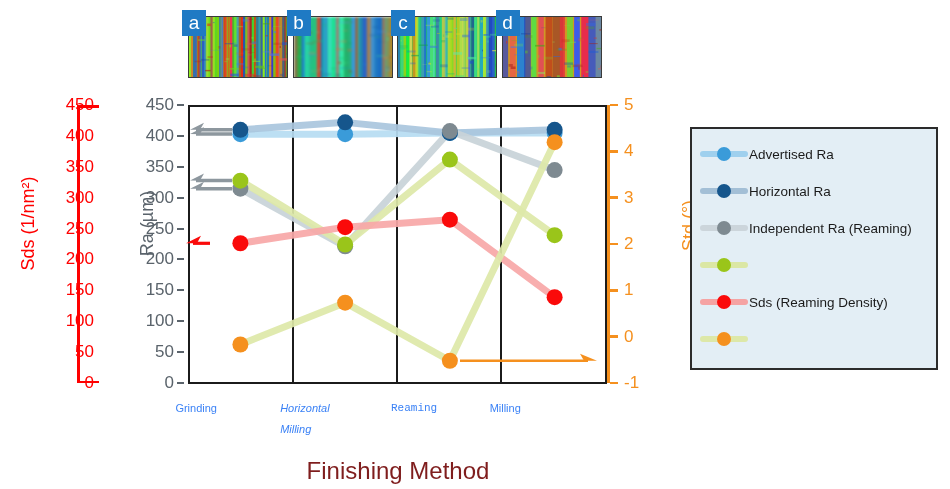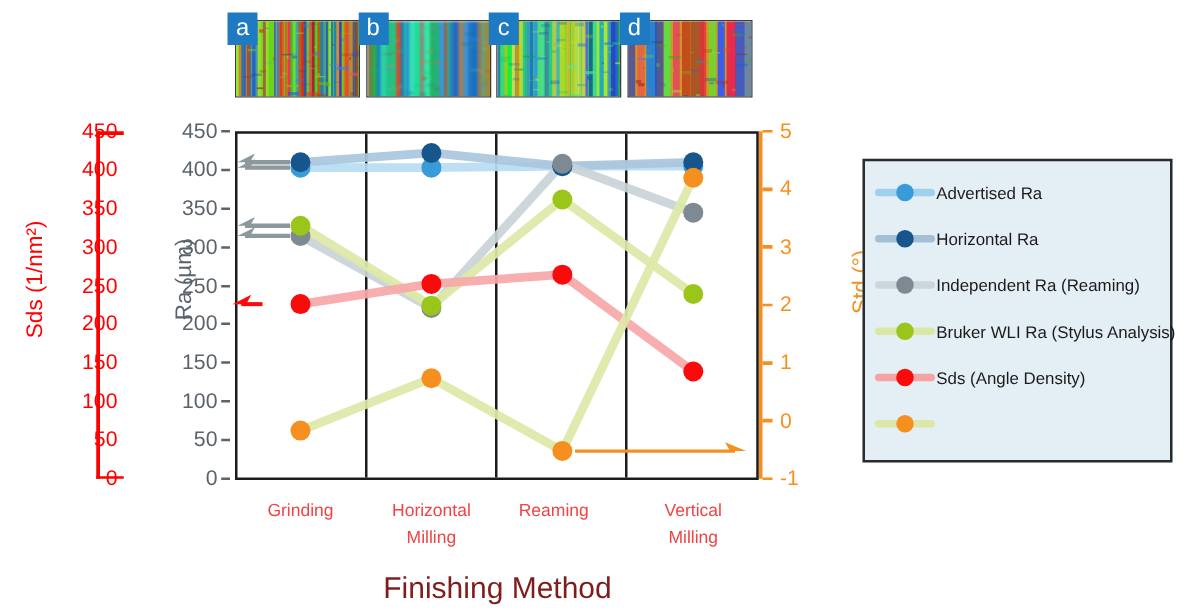--- a/index.html
+++ b/index.html
@@ -46,22 +46,22 @@
   #plot-svg{position:absolute;left:188px;top:105px;width:419px;height:279px;overflow:visible;}
 
   
   .thumb{position:absolute;top:16px;width:100px;height:62px;
          border:1.5px solid #3a3a3a;box-sizing:border-box;overflow:hidden;}
   .thumb-tag{position:absolute;left:-2px;top:-2px;width:24px;height:26px;
              background:#1f7ac4;color:#fff;font-size:19px;line-height:26px;
              text-align:center;z-index:4;}
 
   
-  .xtick{position:absolute;top:398px;width:130px;text-align:center;
-         color:#ef4444;font-size:14px;line-height:21px;}
+  .xtick{position:absolute;top:398px;width:130px;
+         color:#3b82f6;font-size:11px;line-height:21px;}
   #x-axis-title{position:absolute;left:248px;top:457px;width:300px;text-align:center;
                 color:#7f1d1d;font-size:24px;}
 
   
   #legend{left:690px;top:127px;width:248px;height:243px;
           background:#e3eef5;border:2px solid #2b2b2b;box-sizing:border-box;}
   .legend-row{position:absolute;left:8px;height:22px;display:flex;align-items:center;}
   .legend-swatch{position:relative;width:48px;height:22px;flex:0 0 48px;}
   .legend-bar{position:absolute;left:0;top:8px;width:48px;height:6px;border-radius:3px;}
   .legend-dot{position:absolute;left:17px;top:4px;width:14px;height:14px;border-radius:50%;}
@@ -588,29 +588,28 @@
       <circle cx="157.13" cy="197.63" r="8" fill="#f5901e"></circle>
       <circle cx="261.88" cy="255.75" r="8" fill="#f5901e"></circle>
       <circle cx="366.63" cy="37.20" r="8" fill="#f5901e"></circle>
     </g>
   </svg>
 
 <div id="xticks">
     <div class="xtick" style="left: 175.375px;">
       <div>Grinding</div>
     </div>
-    <div class="xtick" style="left: 280.125px;">
+    <div class="xtick" style="left: 280.125px; font-style: italic;">
       <div>Horizontal</div>
       <div>Milling</div>
     </div>
-    <div class="xtick" style="left: 378px;">
+    <div class="xtick" style="left: 391px; font-family: Liberation Mono, monospace;">
       <div>Reaming</div>
     </div>
     <div class="xtick" style="left: 489.625px;">
-      <div>Vertical</div>
       <div>Milling</div>
     </div>
   </div>
 <div id="x-axis-title">Finishing Method</div>
 
 <div class="abs" id="legend">
   <div id="legend-rows">
       <div class="legend-row" style="top: 14px;">
         <div class="legend-swatch">
           <div class="legend-bar" style="background: rgb(159, 208, 238);"></div>
@@ -630,28 +629,27 @@
           <div class="legend-bar" style="background: rgb(204, 213, 219);"></div>
           <div class="legend-dot" style="background: rgb(126, 138, 145);"></div>
         </div>
         <div class="legend-label">Independent Ra (Reaming)</div>
       </div>
       <div class="legend-row" style="top: 125px;">
         <div class="legend-swatch">
           <div class="legend-bar" style="background: rgb(219, 231, 164);"></div>
           <div class="legend-dot" style="background: rgb(154, 197, 26);"></div>
         </div>
-        <div class="legend-label">Bruker WLI Ra (Stylus Analysis)</div>
       </div>
       <div class="legend-row" style="top: 162px;">
         <div class="legend-swatch">
           <div class="legend-bar" style="background: rgb(245, 163, 163);"></div>
           <div class="legend-dot" style="background: rgb(250, 10, 10);"></div>
         </div>
-        <div class="legend-label">Sds (Angle Density)</div>
+        <div class="legend-label">Sds (Reaming Density)</div>
       </div>
       <div class="legend-row" style="top: 199px;">
         <div class="legend-swatch">
           <div class="legend-bar" style="background: rgb(221, 232, 168);"></div>
           <div class="legend-dot" style="background: rgb(245, 144, 30);"></div>
         </div>
       </div>
     </div>
 </div>
 

